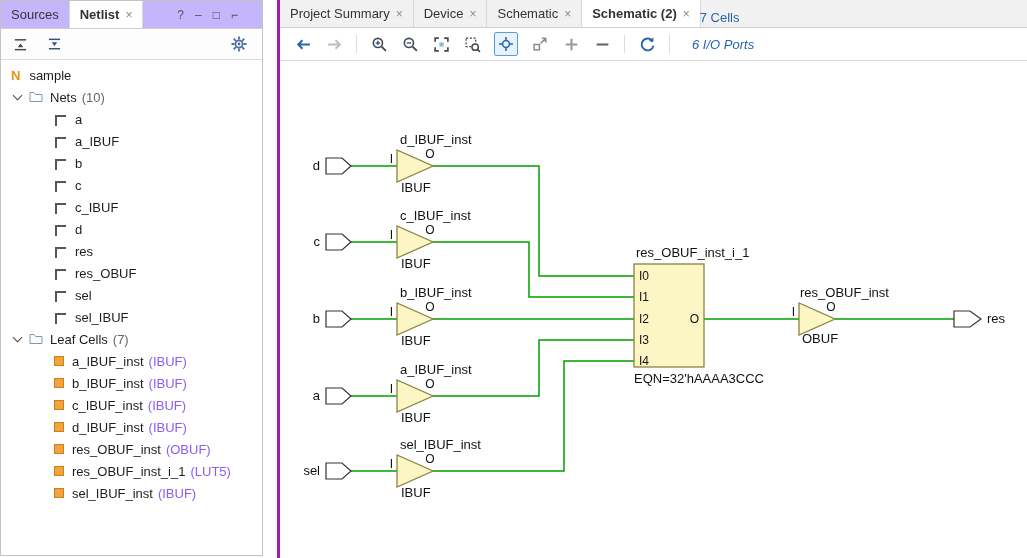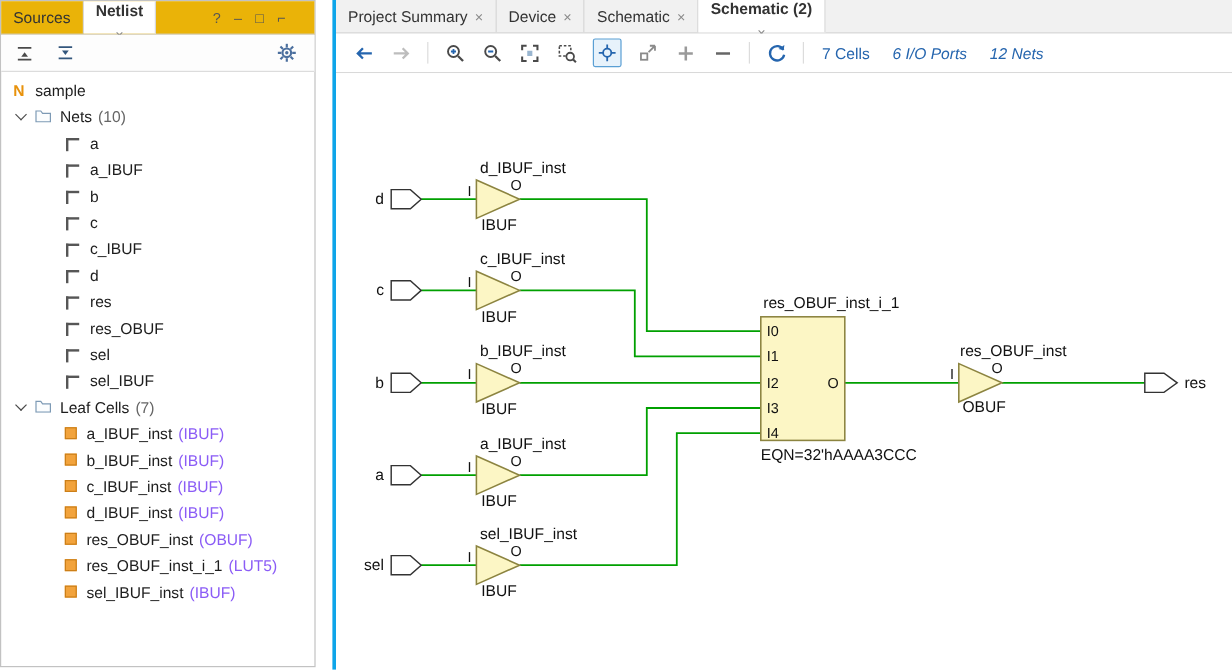--- a/index.html
+++ b/index.html
@@ -7,25 +7,25 @@
     width:1027px;height:558px;position:relative;background:#ffffff;
     font-family:"Liberation Sans",sans-serif;overflow:hidden;color:#222;
     -webkit-font-smoothing:antialiased;
   }
   
   .left-panel{
     position:absolute;left:0;top:0;width:263px;height:556px;
     border:1px solid #c2c2c2;background:#fff;box-sizing:border-box;
     display:flex;flex-direction:column;
   }
-  .lp-tabbar{height:27px;background:#eab308;border-bottom:1px solid #cfcfcf;
+  .lp-tabbar{height:27px;background:#c4b5fd;border-bottom:1px solid #cfcfcf;
     display:flex;align-items:stretch;flex:0 0 auto;}
   .tab{display:flex;align-items:center;gap:6px;padding:0 10px;font-size:13px;
     color:#333;border-right:1px solid #d8d8d8;cursor:default;white-space:nowrap;}
-  .tab.active{background:#ffffff;font-weight:bold;flex-direction:column;}
+  .tab.active{background:#ffffff;font-weight:bold;}
   .tab .close{color:#8a8a8a;font-size:12px;font-weight:normal;}
   .lp-controls{margin-left:auto;display:flex;align-items:center;gap:11px;
     padding-right:24px;color:#555;font-size:12px;}
   .lp-controls span{cursor:default;}
   .lp-toolbar{height:30px;background:#fdfdfd;border-bottom:1px solid #dcdcdc;
     display:flex;align-items:center;gap:16px;padding:0 10px;flex:0 0 auto;}
   .icon-btn{width:18px;height:18px;display:flex;align-items:center;justify-content:center;}
   .gear-btn{margin-left:auto;margin-right:4px;}
   .tree{flex:1;overflow:hidden;padding-top:4px;}
   .row{height:22px;display:flex;align-items:center;font-size:13px;color:#1d1d1d;white-space:nowrap;}
@@ -38,32 +38,32 @@
   .folder-icon{margin-right:7px;flex:0 0 auto;}
   .net-icon{width:9px;height:9px;border-left:2px solid #565656;border-top:2px solid #565656;
     margin:2px 9px 0 2px;flex:0 0 auto;}
   .cell-icon{width:10px;height:10px;background:#f2a33c;border:1px solid #cc7f18;
     margin:0 8px 0 1px;flex:0 0 auto;box-sizing:border-box;}
   .count{color:#666;margin-left:5px;}
   .cell-type{color:#8b5cf6;margin-left:5px;}
   
   .right-panel{
     position:absolute;left:277px;top:0;width:750px;height:558px;
-    border-left:3px solid #0ea5e9;box-sizing:border-box;background:#fff;
+    border-left:3px solid #a21caf;box-sizing:border-box;background:#fff;
     display:flex;flex-direction:column;
   }
   .rp-tabbar{height:27px;background:#f1f1f1;border-bottom:1px solid #cfcfcf;
     display:flex;align-items:stretch;flex:0 0 auto;}
   .rp-toolbar{height:32px;background:#ffffff;border-bottom:1px solid #d9d9d9;
     display:flex;align-items:center;gap:13px;padding:0 14px;flex:0 0 auto;}
   .sep{width:1px;height:18px;background:#dcdcdc;flex:0 0 auto;}
   .boxed{border:1px solid #5a9fd4;background:#e7f2fb;border-radius:2px;padding:2px;}
   .tb-link{color:#2565ae;font-size:13px;cursor:default;}
   .tb-link + .tb-link{margin-left:7px;font-style:italic;}
-  .links{display:flex;align-items:center;gap:12px;margin-left:2px;}
+  .links{display:flex;align-items:center;gap:12px;margin-left:2px;flex-direction:column;}
   .canvas{flex:1;position:relative;background:#ffffff;}
   .canvas svg{position:absolute;left:0;top:0;}
   .schematic-text{font-family:"Liberation Sans",sans-serif;fill:#111;}
 </style>
 </head>
 <body>
 
 <div class="left-panel">
   <div class="lp-tabbar">
     <div class="tab">

